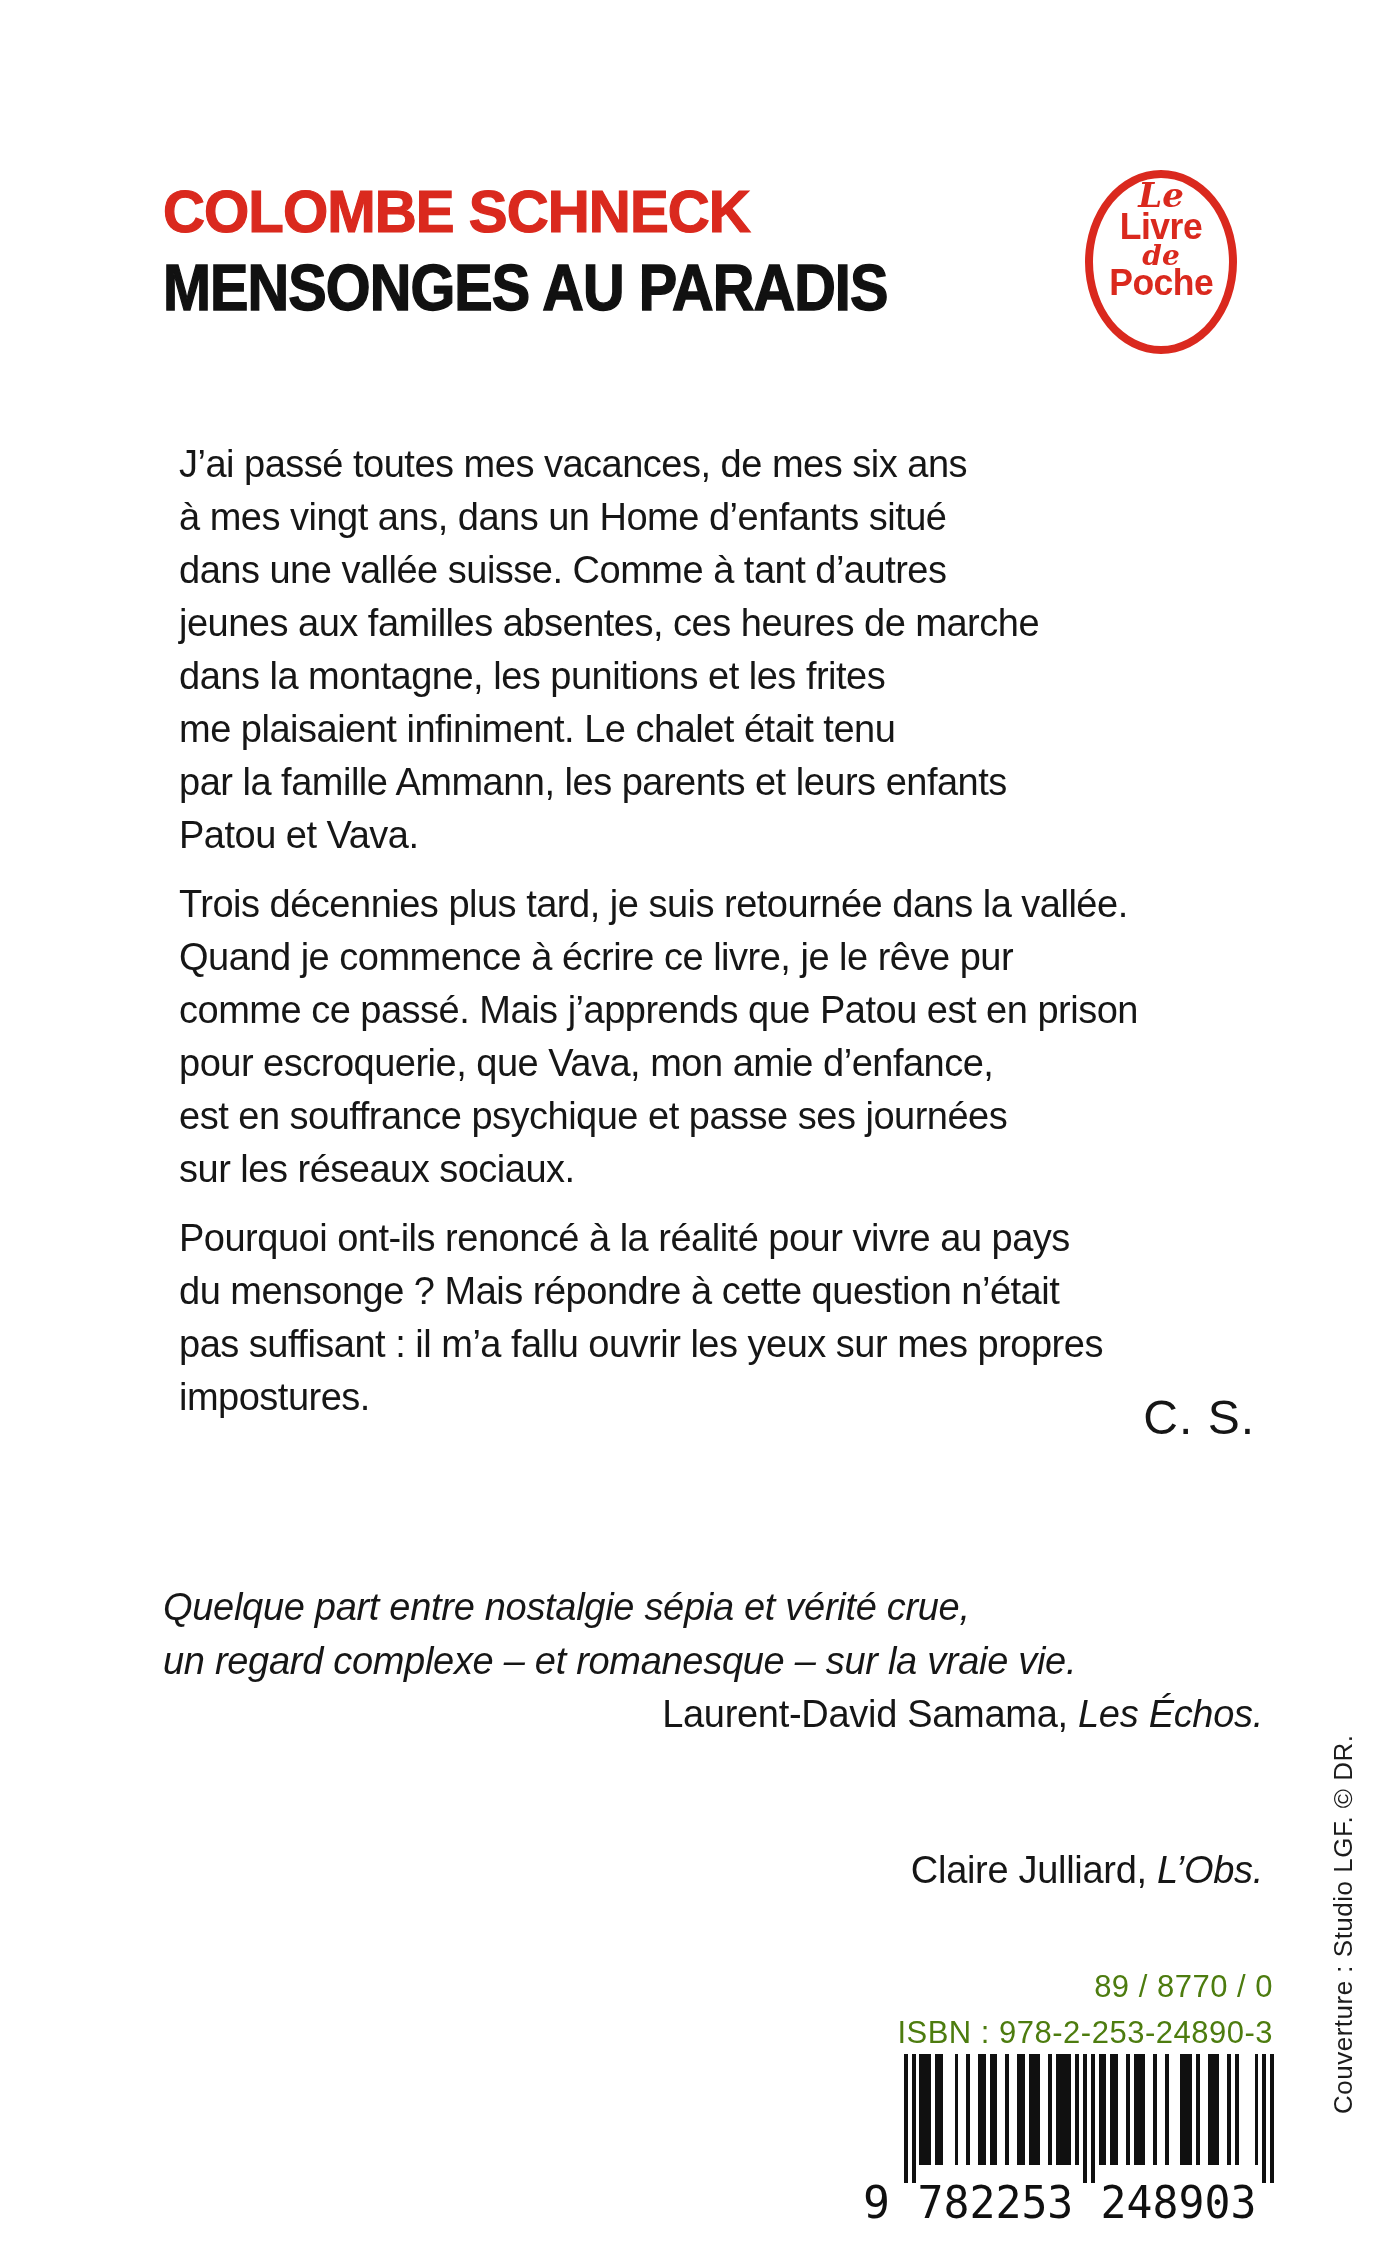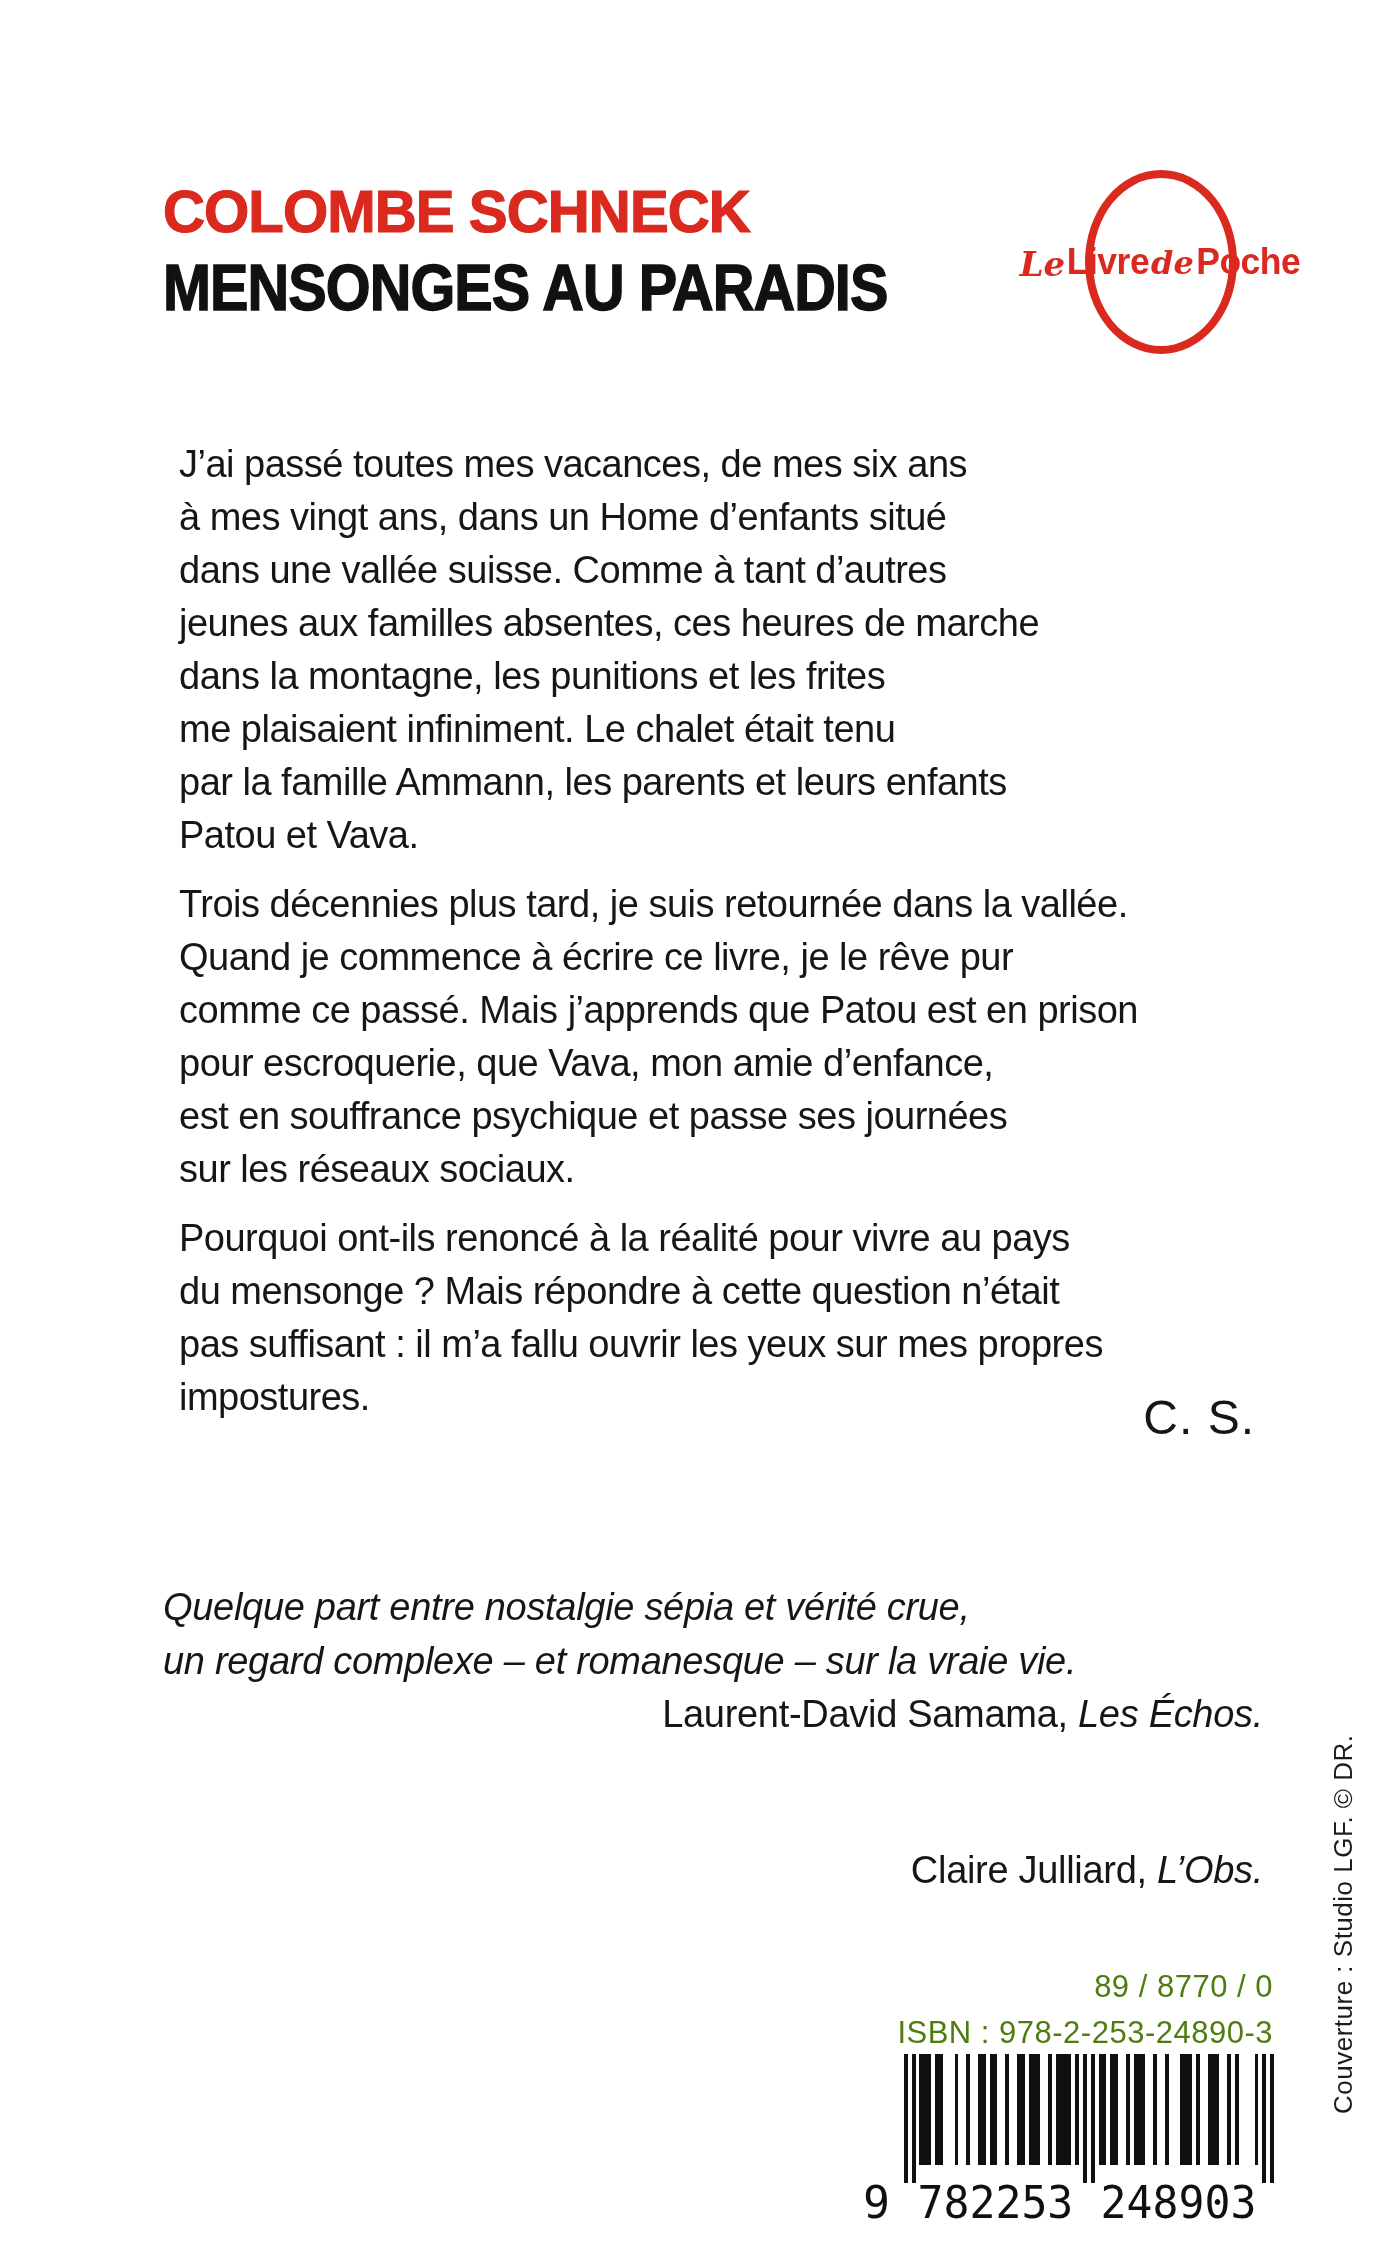--- a/index.html
+++ b/index.html
@@ -28,29 +28,29 @@
     -webkit-text-stroke:1.4px currentColor;
     letter-spacing:-1px;white-space:nowrap;
     transform:scaleX(0.90);transform-origin:left top;
   }
 
   
   .logo{
     position:absolute;left:1085px;top:170px;width:152px;height:184px;
     border:8px solid var(--accent,#da291e);border-radius:50%;
     box-sizing:border-box;
-    display:flex;flex-direction:row;align-items:center;justify-content:center;
+    display:flex;flex-direction:column;align-items:center;
     color:var(--accent,#da291e);
   }
   .logo-script{
     font-family:"DejaVu Serif",serif;font-style:italic;font-weight:700;
     line-height:1;
   }
   .logo-le{font-size:34px;margin-bottom:-4px;}
-  .logo-de{font-size:32px;margin:-5px 0 -6px 0;}
+  .logo-de{font-size:28px;margin:-5px 0 -6px 0;}
   .logo-word{
     font-size:37px;font-weight:700;line-height:1.05;letter-spacing:-0.5px;
     transform:scaleX(0.96);
   }
 
   
   .synopsis{
     position:absolute;left:163px;top:422px;width:1110px;
     font-size:38px;line-height:53px;letter-spacing:-0.5px;
   }

